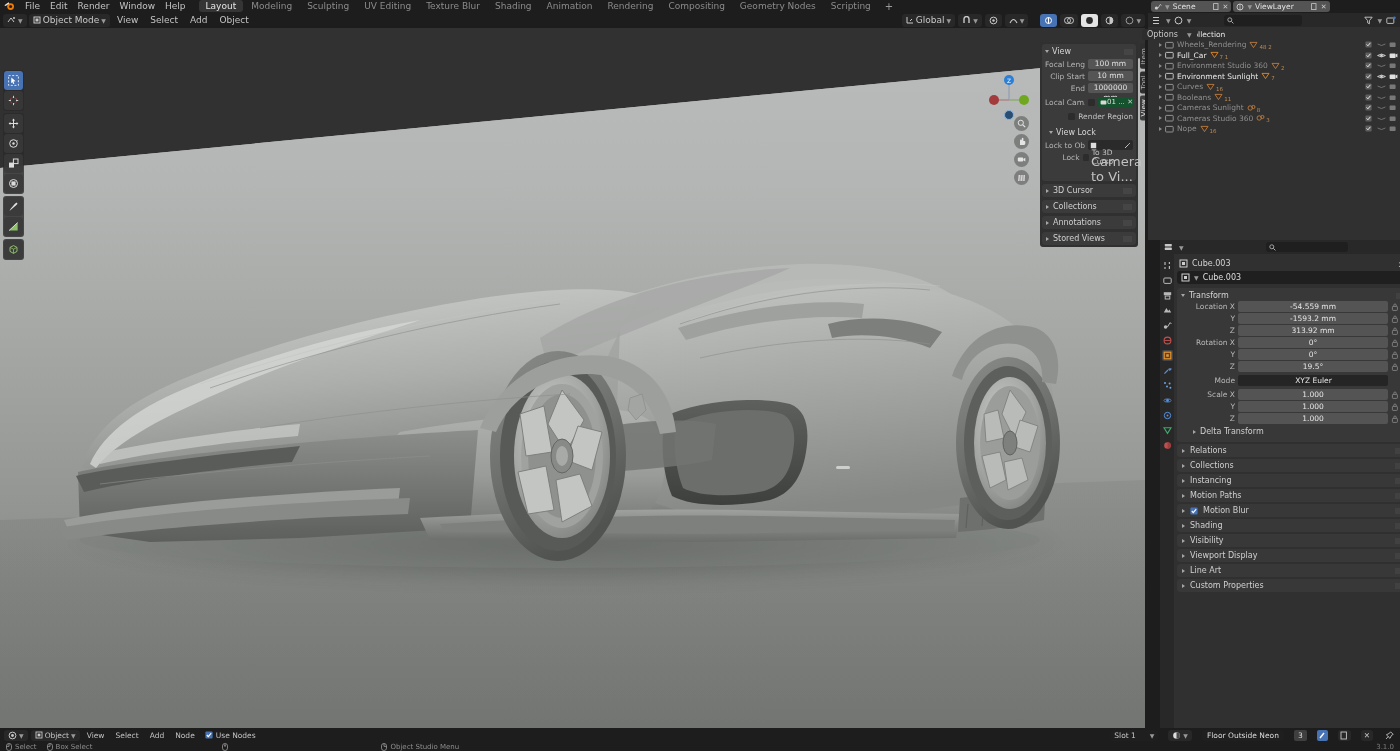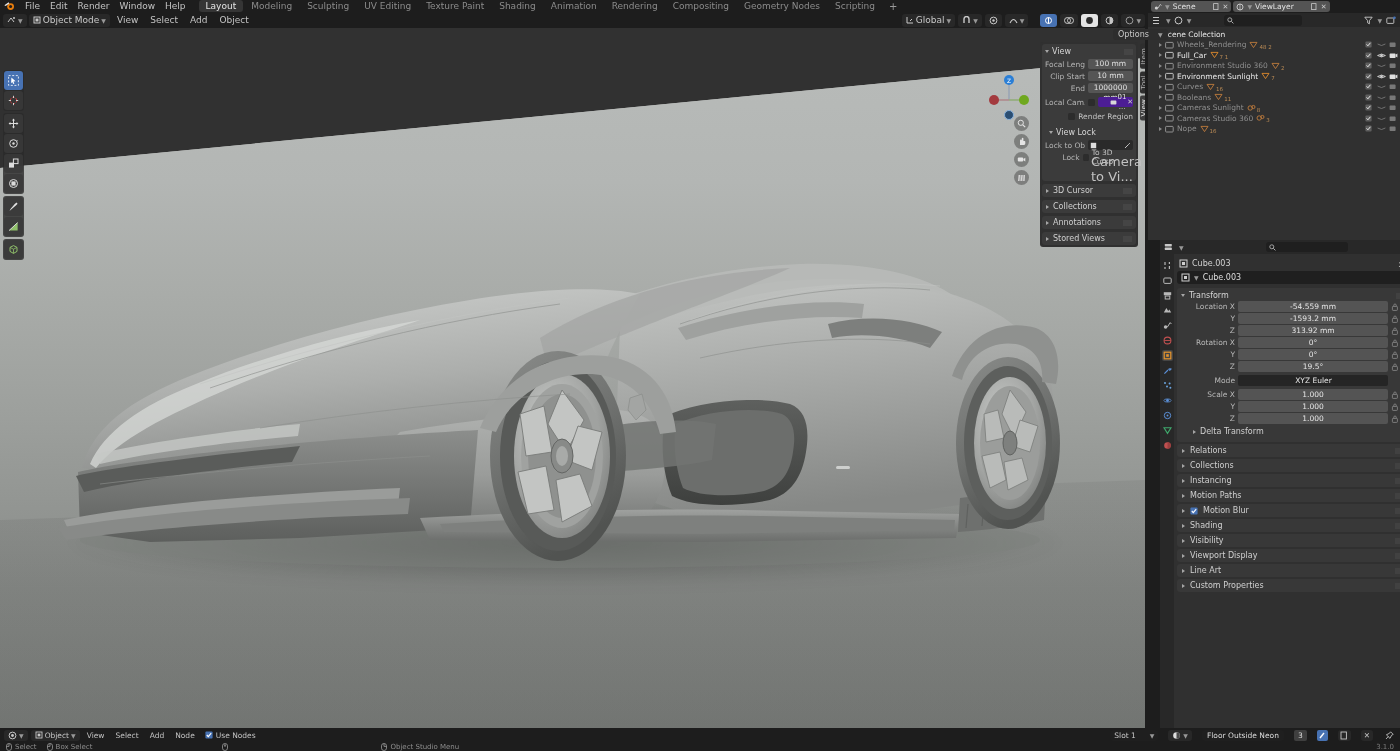--- a/index.html
+++ b/index.html
@@ -192,21 +192,21 @@
 
   
   .statusbar {
     position:absolute; left:0; top:742px; width:1400px; height:9px;
     background:#1d1d1d; display:flex; align-items:center; gap:10px; padding:0 6px; font-size:7px; color:#8d8d8d;
   }
   .kb { display:flex; align-items:center; gap:3px; }
   .ver { margin-left:auto; font-size:7px; color:#7d7d7d; }
 
   .optbtn {
-    position:absolute; left:1113px; top:29px; background:#2d2d2d; border-radius:3px;
+    position:absolute; left:1142px; top:29px; background:#2d2d2d; border-radius:3px;
     font-size:8px; color:#c8c8c8; padding:1px 5px; display:flex; align-items:center; gap:9px; z-index:12;
   }
   svg { display:block; }
 </style>
 </head>
 <body>
 
 <div class="app">
 
   <div class="topbar">
@@ -220,21 +220,21 @@
     <span class="menu-item">File</span>
     <span class="menu-item">Edit</span>
     <span class="menu-item">Render</span>
     <span class="menu-item">Window</span>
     <span class="menu-item">Help</span>
     <span class="wstabs">
       <span class="wstab active">Layout</span>
       <span class="wstab">Modeling</span>
       <span class="wstab">Sculpting</span>
       <span class="wstab">UV Editing</span>
-      <span class="wstab">Texture Paint</span>
+      <span class="wstab">Texture Blur</span>
       <span class="wstab">Shading</span>
       <span class="wstab">Animation</span>
       <span class="wstab">Rendering</span>
       <span class="wstab">Compositing</span>
       <span class="wstab">Geometry Nodes</span>
       <span class="wstab">Scripting</span>
       <span class="wstab-plus">+</span>
     </span>
   </div>
 
@@ -618,21 +618,21 @@
         <span class="np-lbl">Clip Start</span>
         <span class="np-val">10 mm</span>
       </div>
       <div class="np-row">
         <span class="np-lbl">End</span>
         <span class="np-val">1000000 mm</span>
       </div>
       <div class="np-row" style="margin-top:4px">
         <span class="np-lbl">Local Cam...</span>
         <span class="chk"></span>
-        <span class="np-val" style="display:flex;align-items:center;gap:0;justify-content:flex-start;padding-left:12px;background:#4c1d95">
+        <span class="np-val" style="display:flex;align-items:center;gap:0;justify-content:flex-start;padding-left:2px;background:#14532d">
           <span>
             <svg width="7" height="7" viewBox="0 0 7 7">
                 <rect x="0.6" y="1.6" width="5.8" height="4" rx="0.8" fill="#d8d8d8"></rect>
               </svg>
           </span>
           <span style="font-size:7px">01 ...</span>
           <span style="margin-left:auto;font-size:7px;color:#c9c9c9">✕</span>
         </span>
       </div>
       <div class="np-row" style="justify-content:flex-end;margin-top:4px">

